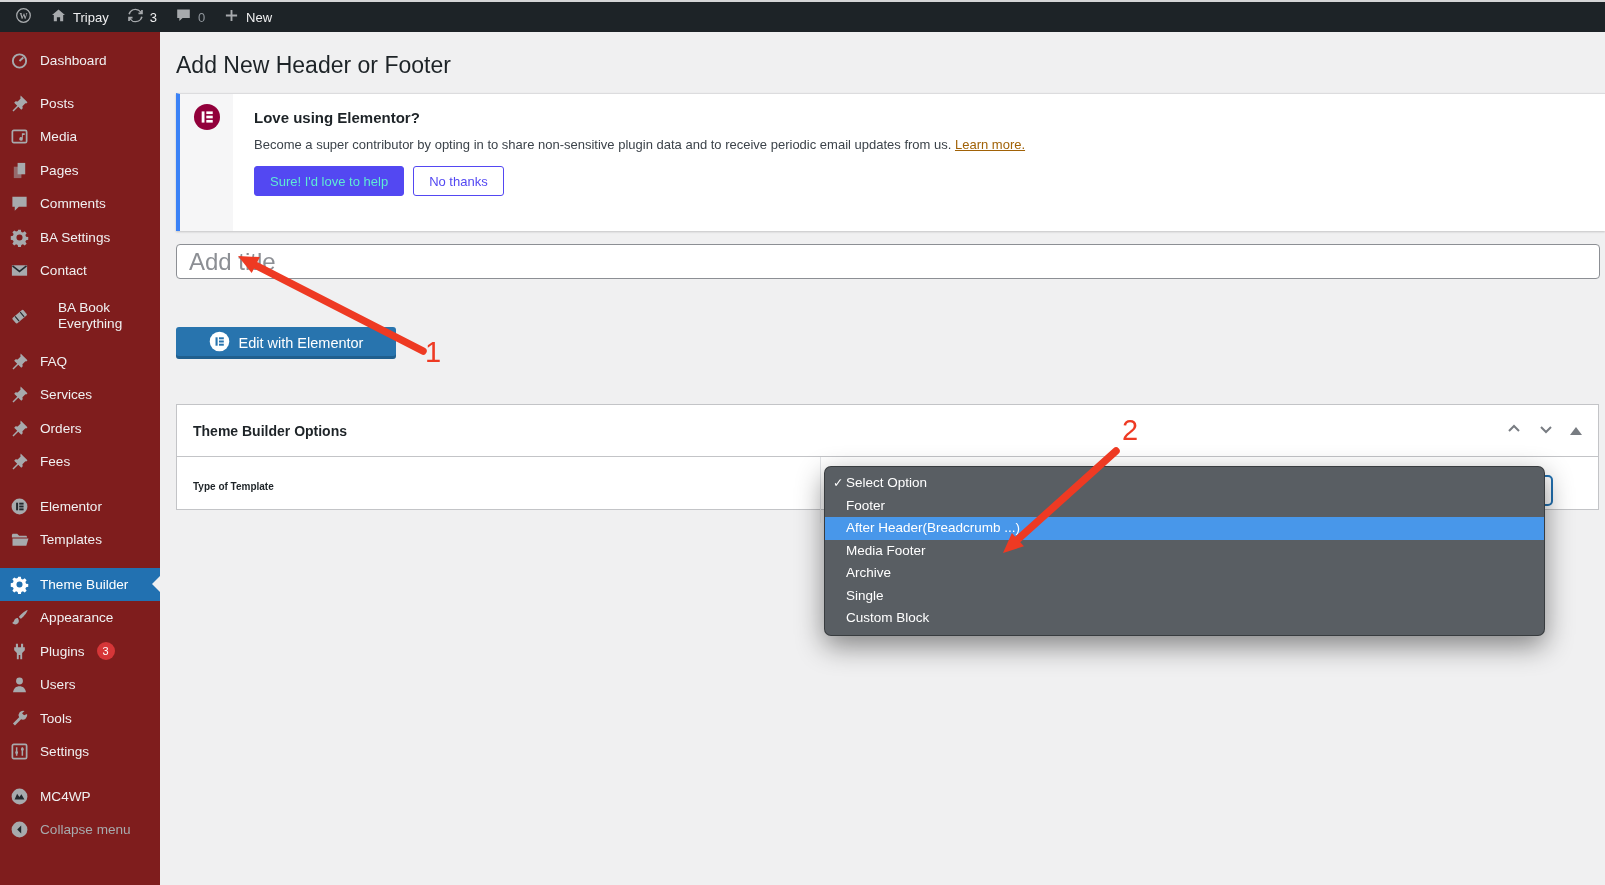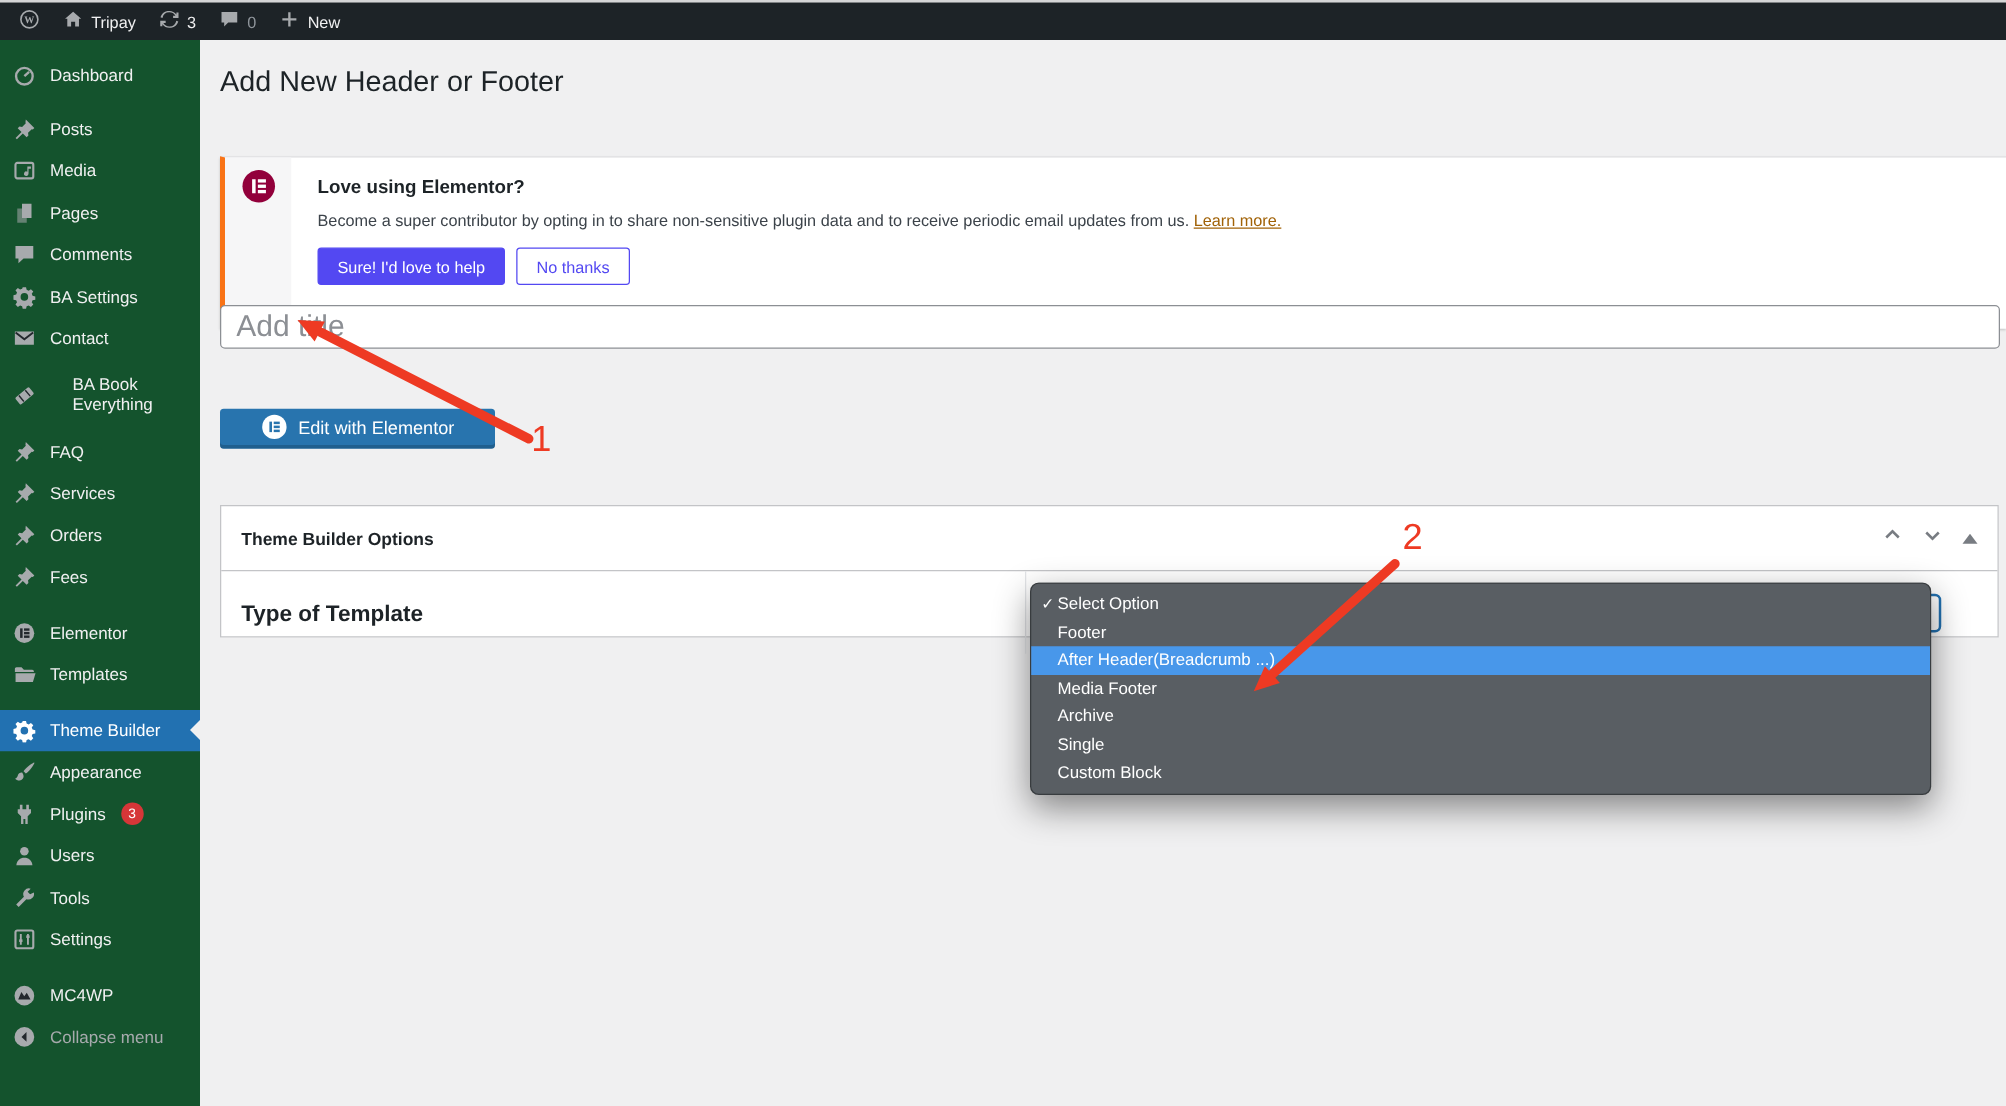--- a/index.html
+++ b/index.html
@@ -8,21 +8,21 @@
 
   
   .top-strip { position:absolute; left:0; top:0; width:100%; height:2px; background:#d5d5d6; }
   .adminbar { position:absolute; left:0; top:2px; width:100%; height:30px; background:#1d2327;
               display:flex; align-items:center; padding-left:6px; color:#f0f0f1; font-size:13px; }
   .ab-item { display:flex; align-items:center; gap:6px; padding:0 9px; height:30px; cursor:pointer; }
   .ab-item svg { width:17px; height:17px; color:#a7aaad; }
   .ab-muted { color:#8f959b; }
 
   
-  .sidebar { position:absolute; left:0; top:32px; width:160px; height:853px; background:#14532d;
+  .sidebar { position:absolute; left:0; top:32px; width:160px; height:853px; background:#7f1d1d;
              padding-top:12px; }
   .menu-item { display:flex; align-items:center; gap:10px; height:33.5px; padding:0 8px;
                color:#f0f0f1; font-size:13.6px; cursor:pointer; position:relative; }
   .menu-item .mi { width:22px; min-width:22px; display:flex; justify-content:center; color:#a7aaad; }
   .menu-item .mi svg { width:19px; height:19px; }
   .menu-item.tall { height:57px;gap:28px; }
   .menu-item.tall .ml { line-height:1.15; }
   .menu-item.active { background:#2271b1; color:#fff; }
   .menu-item.active .mi { color:#fff; }
   .menu-item.active::after { content:""; position:absolute; right:0; top:50%; margin-top:-8px;
@@ -31,30 +31,30 @@
   .menu-sep { height:9px; }
   .menu-sep2 { height:11px; }
   .badge { background:#d63638; color:#fff; border-radius:9px; font-size:11px; line-height:18px;
            min-width:18px; height:18px; text-align:center; padding:0 4px; margin-left:2px; }
 
   
   .page-title { position:absolute; left:176px; top:52px; font-size:23px; font-weight:400; color:#1d2327; }
 
   
   .notice { position:absolute; left:176px; top:93px; right:0; height:138px; background:#fff;
-            border-left:4px solid #f97316; border-top:1px solid #dcdcde;
-            box-shadow:0 1px 2px rgba(0,0,0,.18);margin-top:32px; }
+            border-left:4px solid #3b82f6; border-top:1px solid #dcdcde;
+            box-shadow:0 1px 2px rgba(0,0,0,.18); }
   .notice-logo-col { position:absolute; left:0; top:0; bottom:0; width:53px; background:#f6f6f7; }
   .notice-logo { position:absolute; left:13px; top:9px; width:28px; height:28px; }
   .notice-body { margin-left:74px; padding-top:15px; }
   .notice-heading { font-size:15px; font-weight:700; color:#1d2327; }
   .notice-text { margin-top:11px; font-size:13px; color:#3c434a; }
   .notice-link { color:#a16207; text-decoration:underline; cursor:pointer; }
   .notice-btns { margin-top:14px; display:flex; gap:9px; }
-  .btn-accept { background:#5348f2; color:#ffffff; border:1px solid #5348f2; border-radius:3px;
+  .btn-accept { background:#5348f2; color:#5eead4; border:1px solid #5348f2; border-radius:3px;
                 height:30px; padding:0 15px; font-size:13px; cursor:pointer; }
   .btn-decline { background:#fff; color:#5348f2; border:1px solid #5348f2; border-radius:3px;
                  height:30px; padding:0 15px; font-size:13px; cursor:pointer; }
 
   
   .title-input { position:absolute; left:176px; top:244px; width:1424px; height:35px;
                  border:1px solid #8c8f94; border-radius:4px; background:#fff;
                  font-size:24px; padding:0 12px; color:#1d2327; font-family:"Liberation Sans", sans-serif; }
   .title-input::placeholder { color:#8c8f94; }
 
@@ -70,21 +70,21 @@
              border:1px solid #c3c4c7; }
   .metabox-header { height:52px; border-bottom:1px solid #c3c4c7; display:flex; align-items:center;
                     padding:0 16px; }
   .metabox-title { font-size:14px; font-weight:700; color:#1d2327; }
   .metabox-actions { margin-left:auto; display:flex; align-items:center; gap:16px; color:#787c82; }
   .metabox-actions svg { width:16px; height:16px; cursor:pointer; }
   .toggle-tri { width:0; height:0; border-left:6px solid transparent; border-right:6px solid transparent;
                 border-bottom:8px solid #787c82; cursor:pointer; }
   .metabox-body { position:relative; height:66px; }
   .col-divider { position:absolute; left:643px; top:0; bottom:0; width:1px; background:#e2e4e7; }
-  .field-label { position:absolute; left:16px; top:24px; font-size:18px; font-weight:700; color:#1d2327; }
+  .field-label { position:absolute; left:16px; top:24px; font-size:10px; font-weight:700; color:#1d2327; }
   .type-select { position:absolute; left:648px; top:18px; width:728px; height:31px; background:#fff;
                  border:2px solid #2271b1; border-radius:5px; cursor:pointer; }
 
   
   .dropdown { position:absolute; left:824px; top:466px; width:721px; background:#595e63;
               border:1px solid rgba(30,32,34,.55); border-radius:7px; padding:5px 0;
               box-shadow:0 10px 28px rgba(0,0,0,.45); z-index:10; }
   .dd-row { position:relative; height:22.5px; line-height:22.5px; color:#fff; font-size:13.5px;
             padding-left:21px; white-space:nowrap; cursor:pointer; }
   .dd-row.hl { background:#4897ea; }

